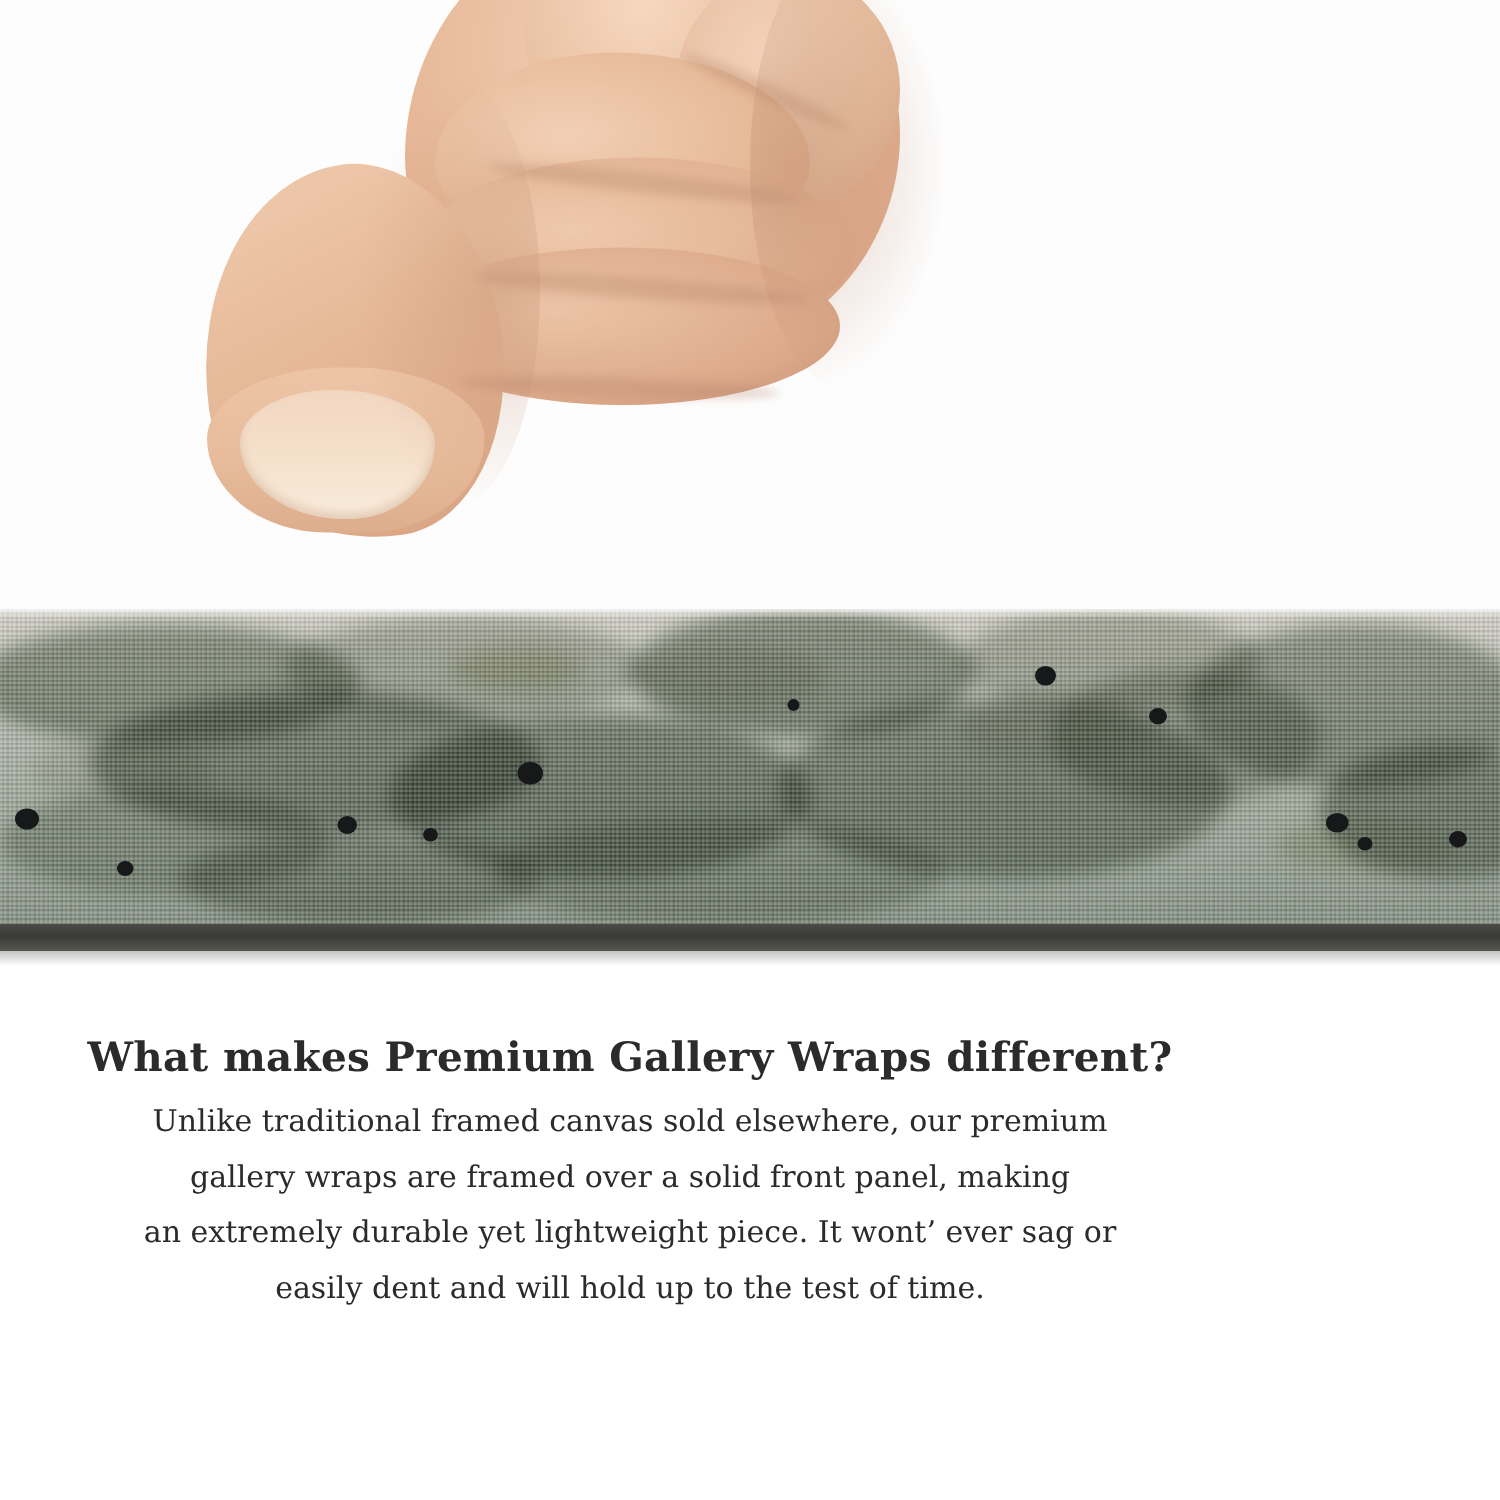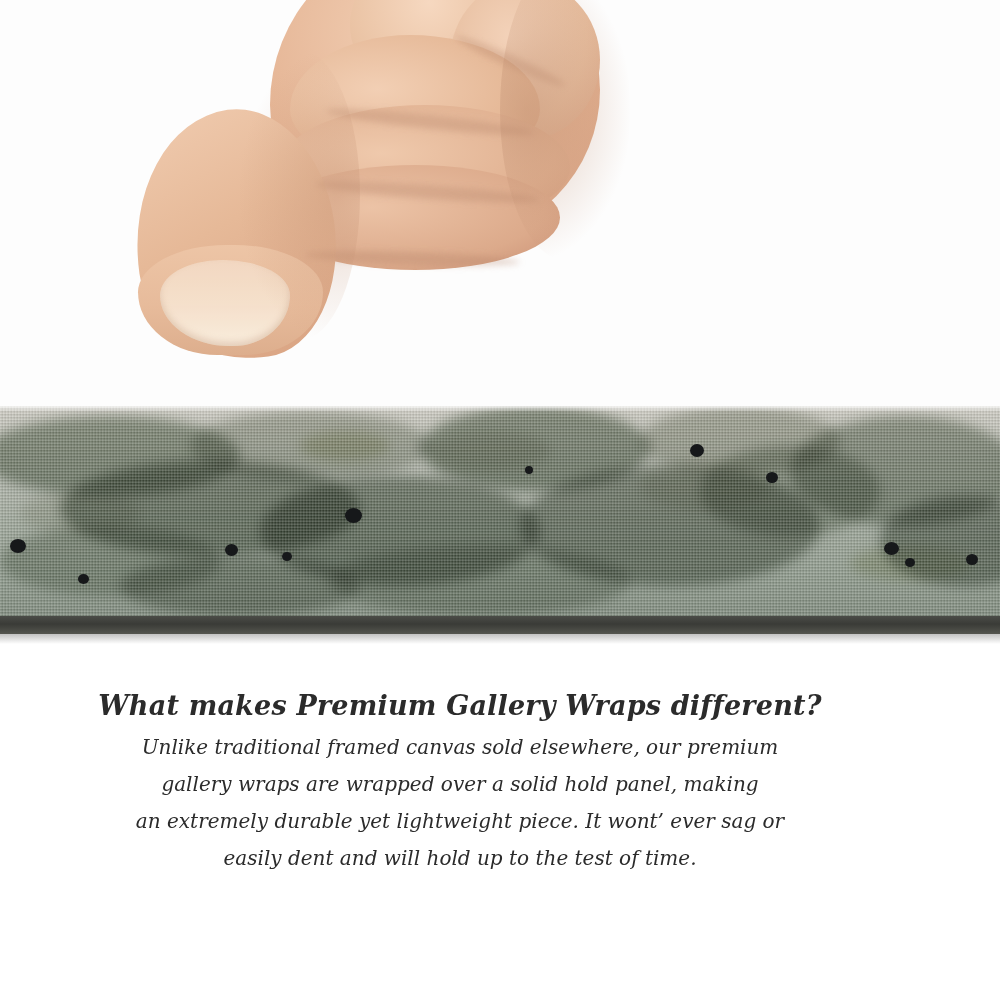--- a/index.html
+++ b/index.html
@@ -178,22 +178,20 @@
 
   
   .caption {
     position: absolute;
     left: 0;
     top: 690px;
     width: 840px;
     text-align: center;
     color: #2b2b2b;
     font-family: "DejaVu Serif", serif;
-    font-style: italic;
-    padding-left: 40px;
   }
   .caption h2 {
     margin: 0 0 8px 0;
     font-size: 27px;
     font-weight: 700;
     letter-spacing: .2px;
   }
   .caption p {
     margin: 0;
     font-size: 20px;
@@ -262,19 +260,19 @@
     <div class="speck" style="left:525px; top:60px;  width:8px;  height:8px;"></div>
   </div>
   <div class="strip-top-hi"></div>
   <div class="strip-lip"></div>
   <div class="strip-shadow"></div>
 
   <div class="caption">
     <h2>What makes Premium Gallery Wraps different?</h2>
     <p>
       <span class="line">Unlike traditional framed canvas sold elsewhere, our premium</span>
-      <span class="line">gallery wraps are wrapped over a solid hold panel, making</span>
+      <span class="line">gallery wraps are framed over a solid front panel, making</span>
       <span class="line">an extremely durable yet lightweight piece. It wont’ ever sag or</span>
       <span class="line">easily dent and will hold up to the test of time.</span>
     </p>
   </div>
 
 </div>
 
 </body></html>

